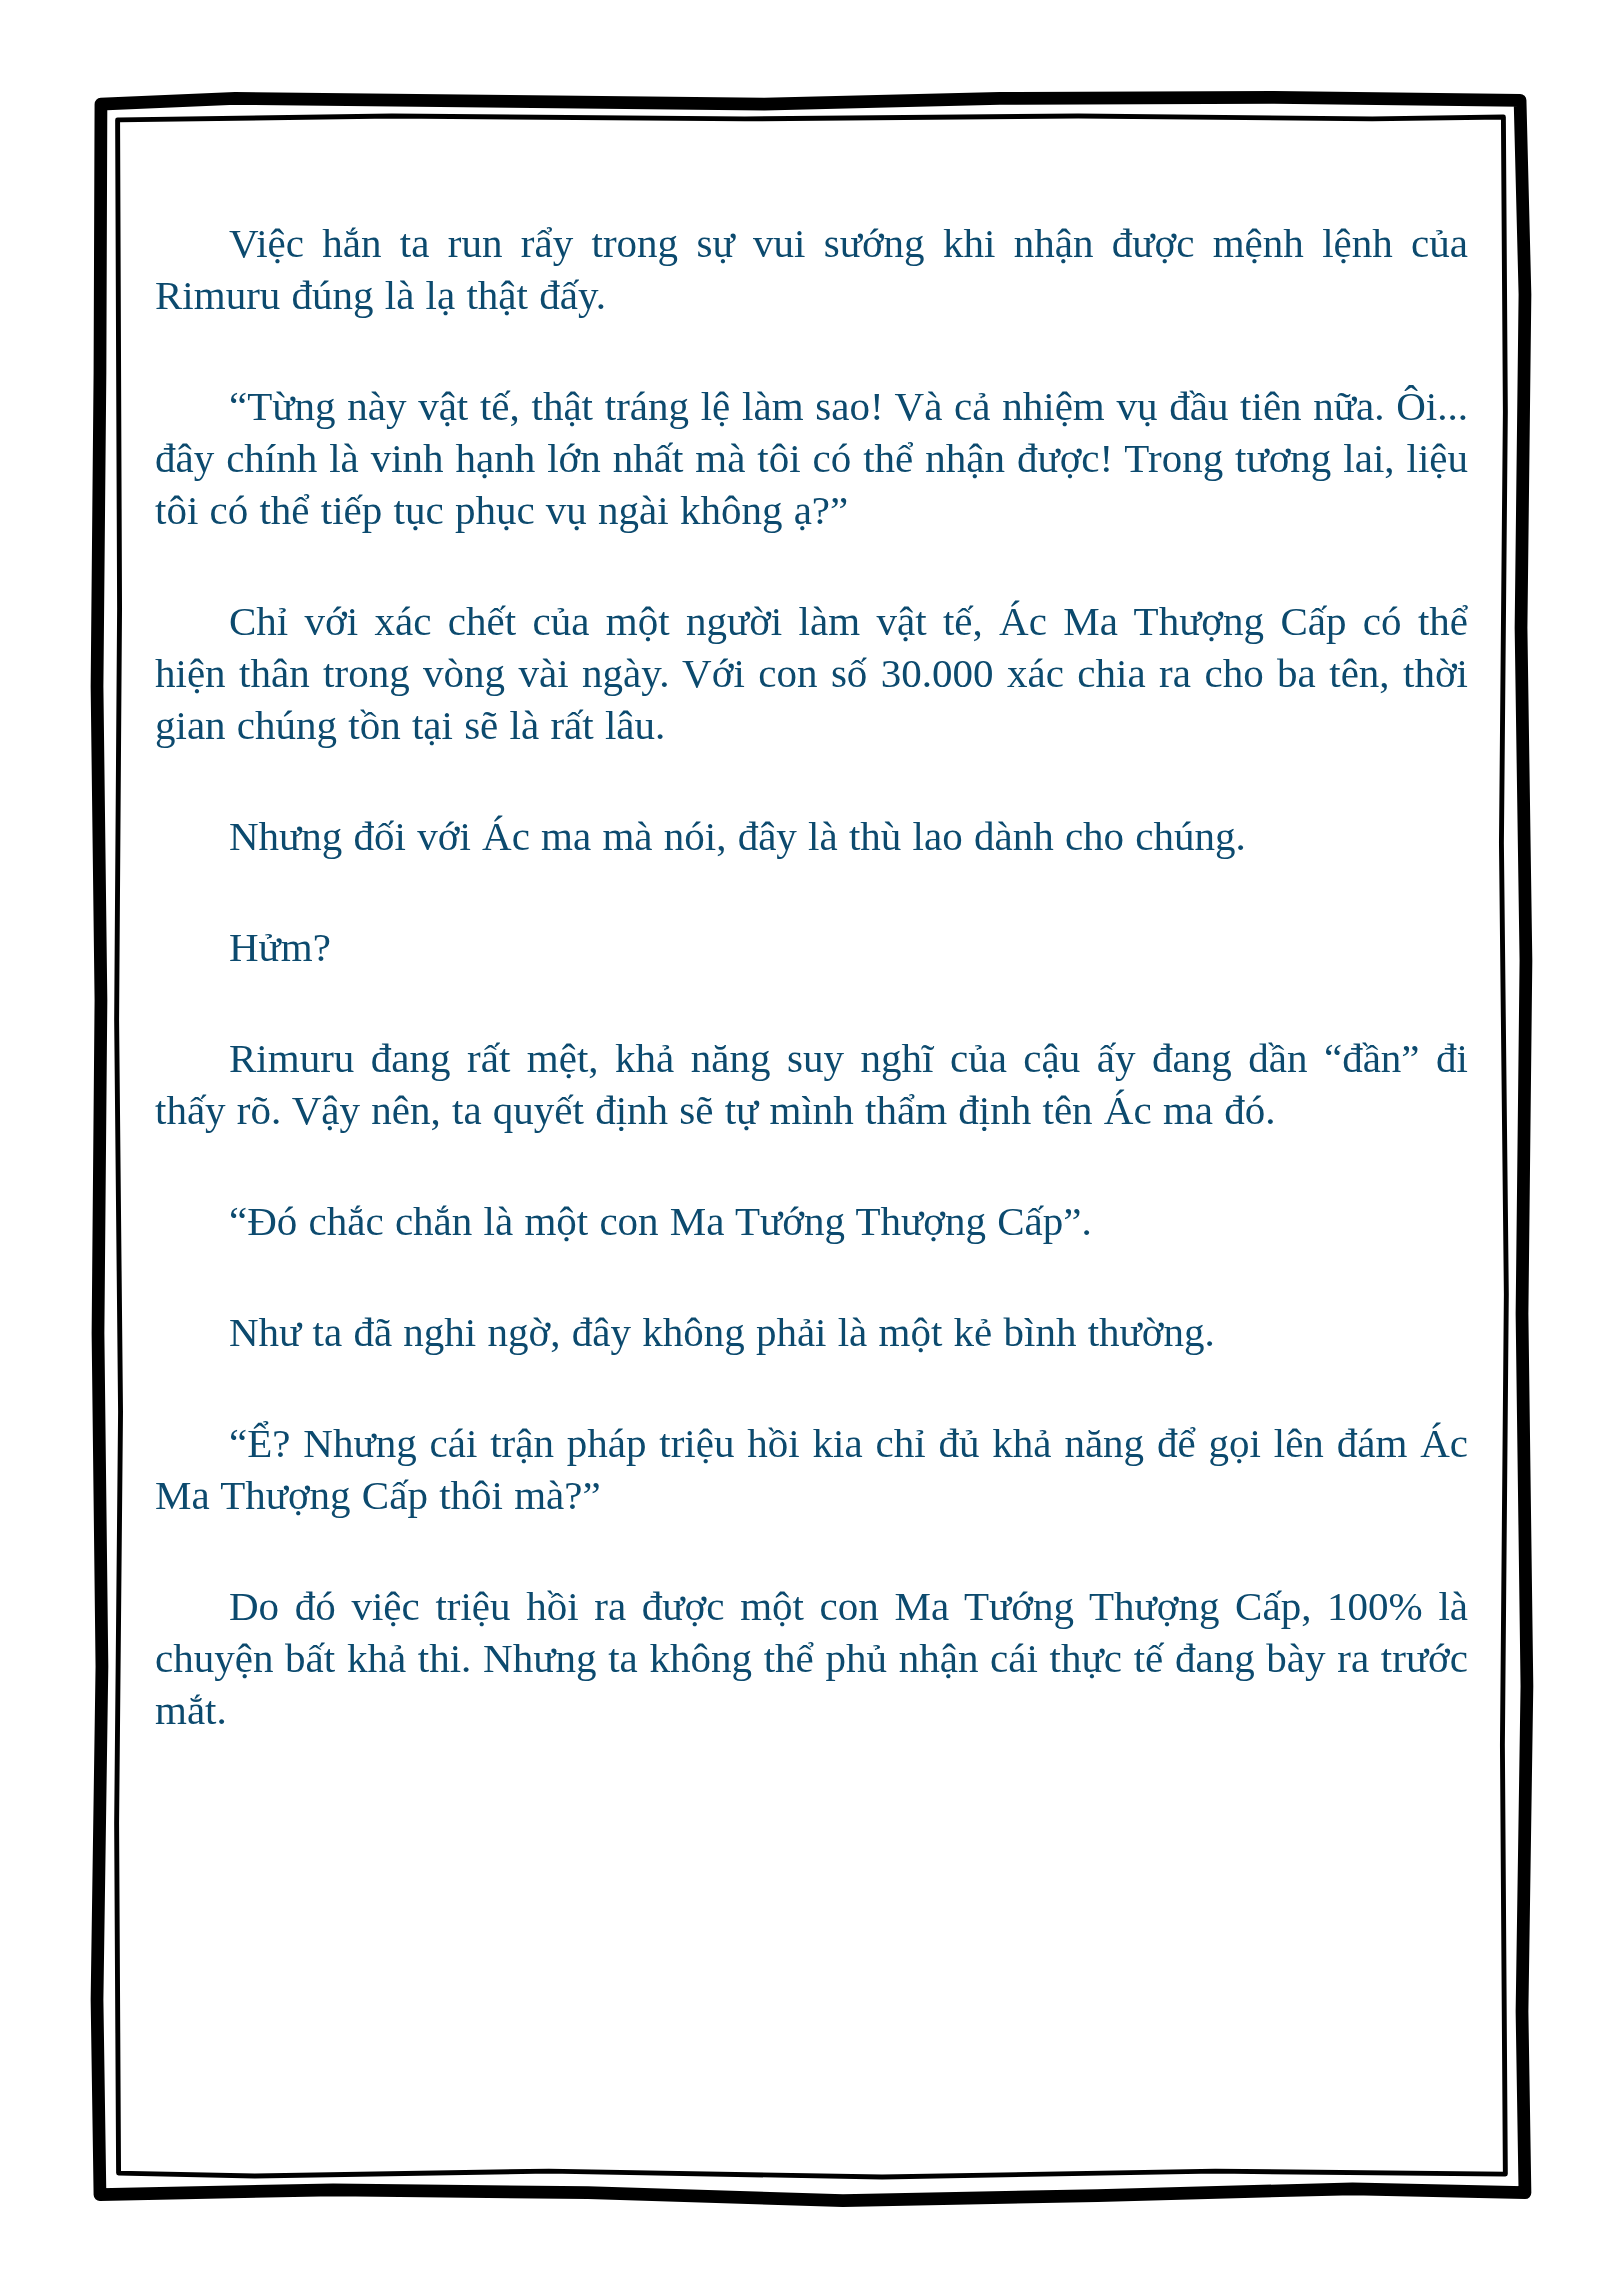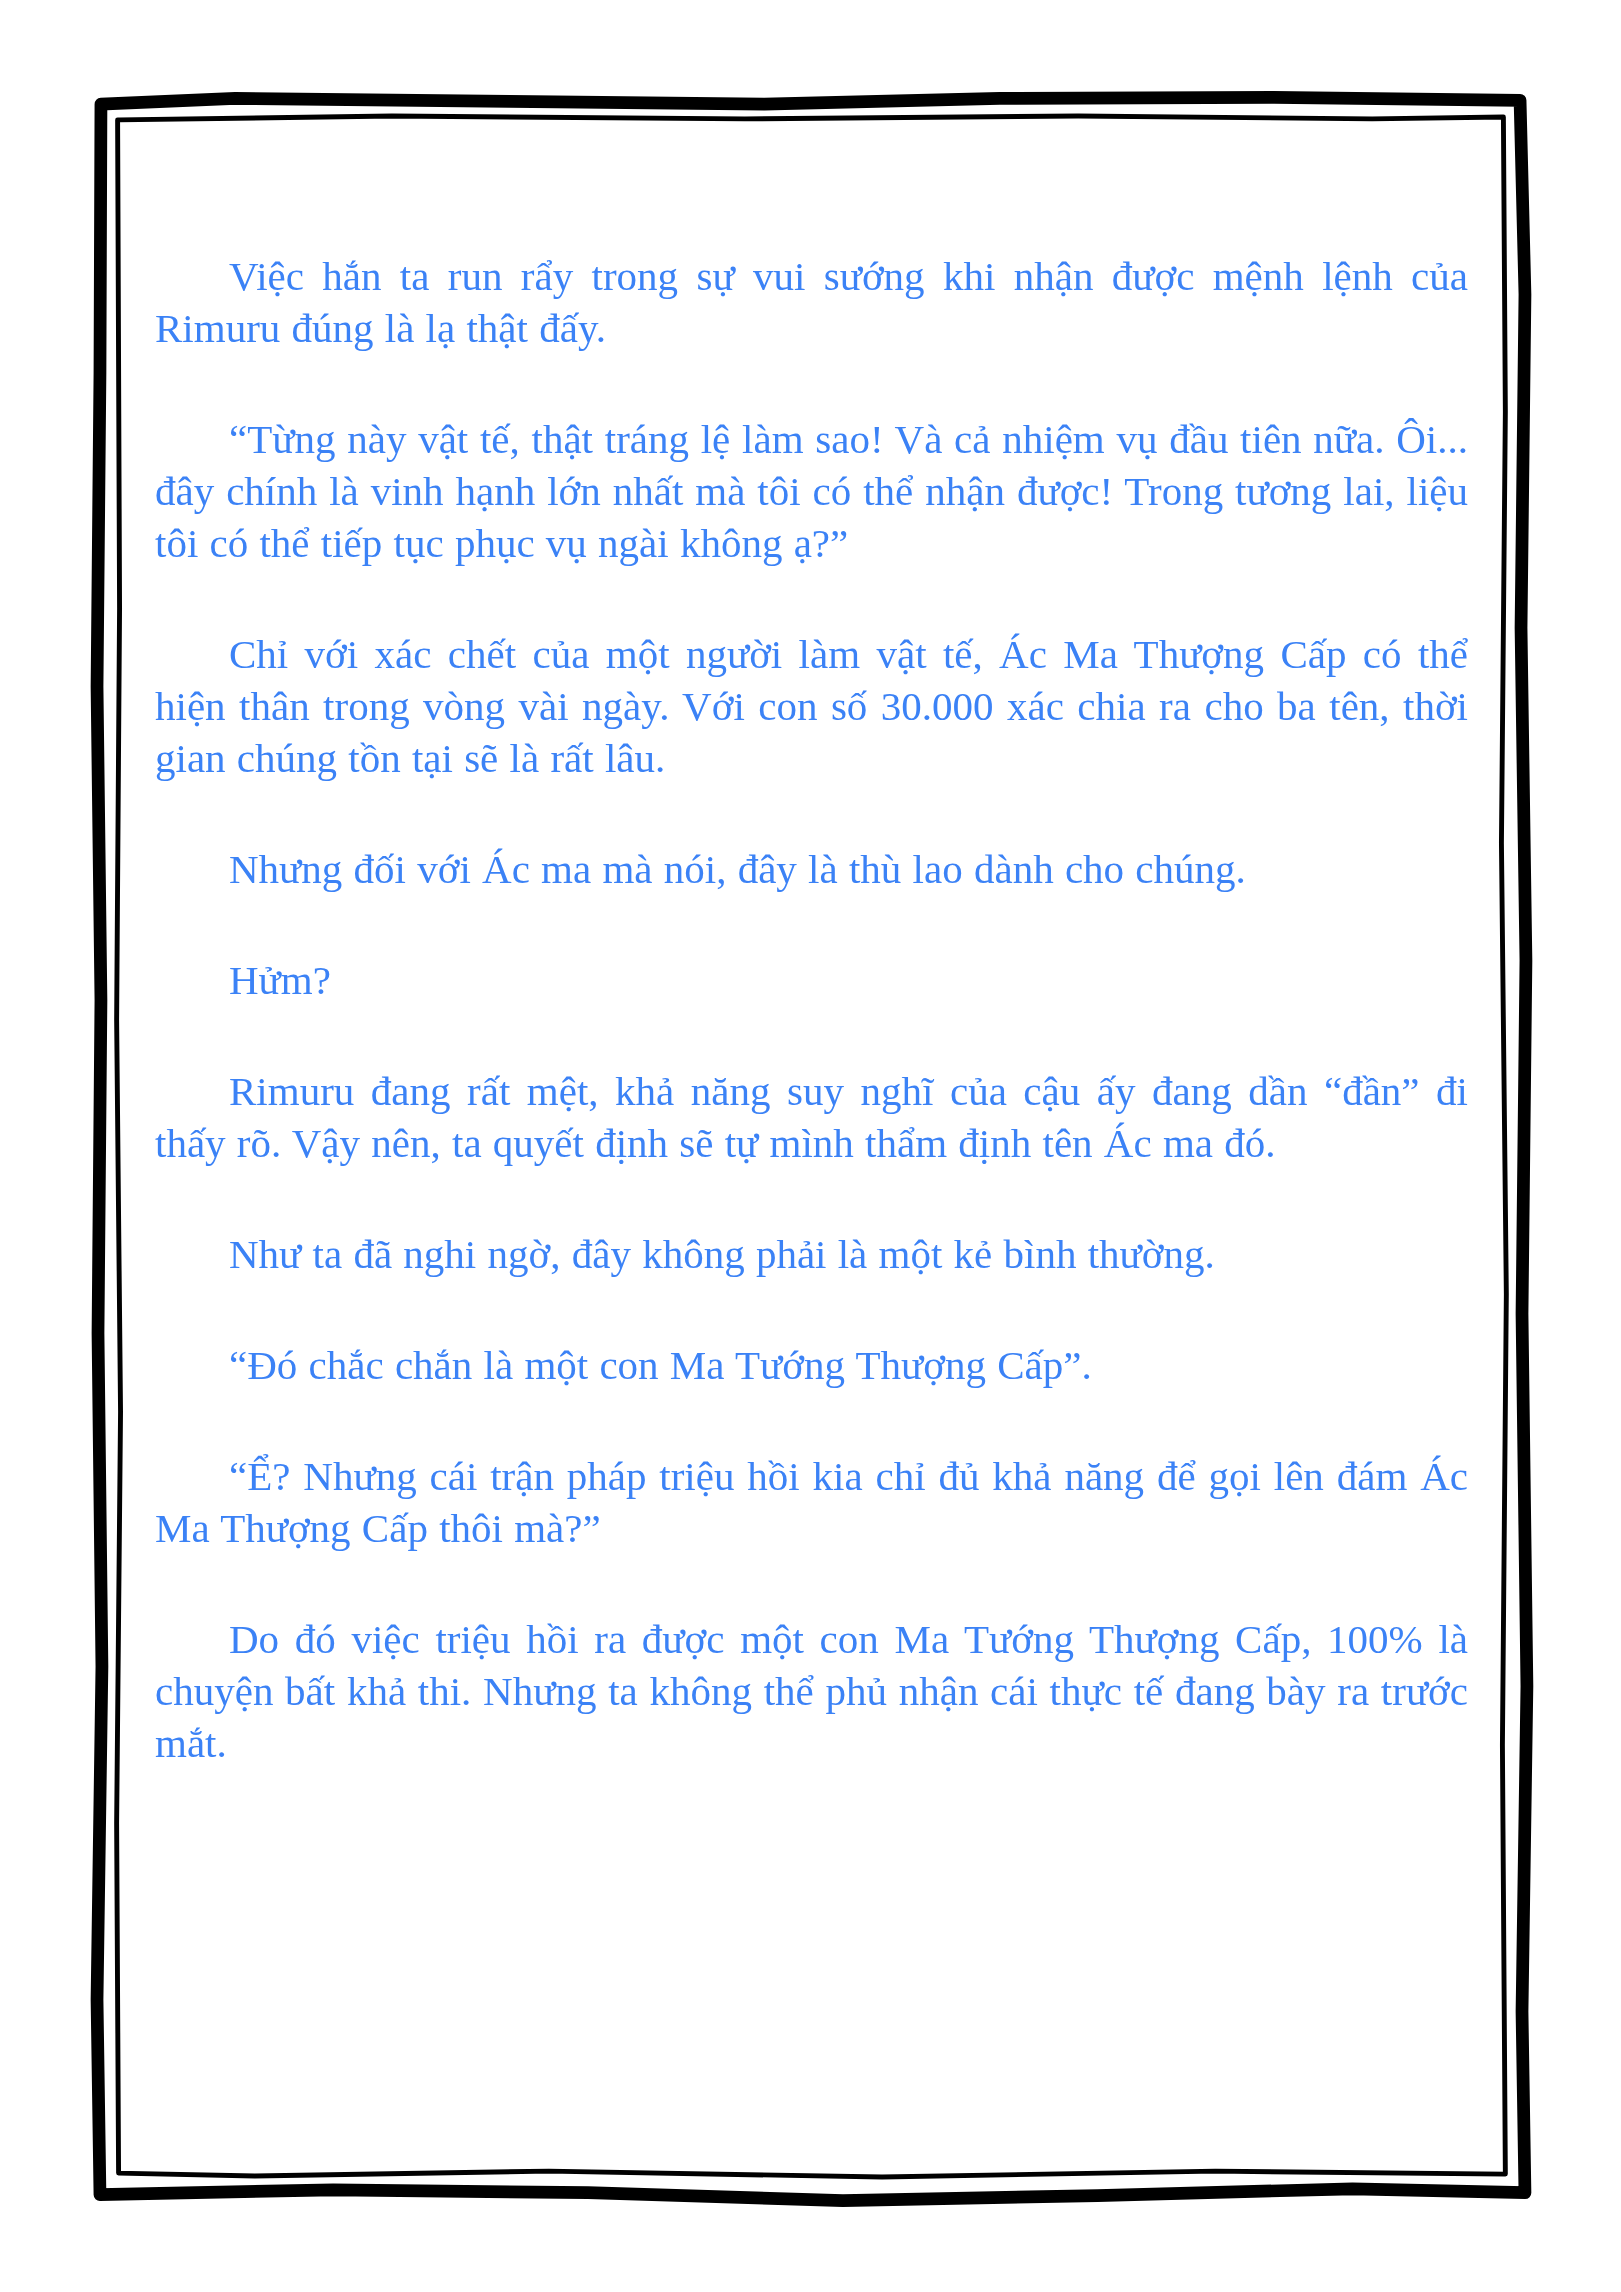--- a/index.html
+++ b/index.html
@@ -47,25 +47,25 @@
            L 1556 300 L 1552 640 L 1557 980 L 1553 1340 L 1558 1720 L 1553 2052 L 1556 2237
            L 1380 2233 L 1120 2240 L 860 2245 L 600 2237 L 340 2234 L 102 2239
            L 99 2040 L 104 1700 L 100 1360 L 103 1020 L 99 700 L 102 380 L 103 106 Z" fill="none" stroke="#000000" stroke-width="13" stroke-linejoin="round"></path>
   <path d="M 122 122
            L 400 118 L 760 121 L 1100 118 L 1400 121 L 1534 119
            L 1536 420 L 1532 860 L 1537 1320 L 1533 1780 L 1536 2218
            L 1240 2215 L 900 2221 L 560 2215 L 260 2220 L 121 2217
            L 119 1860 L 123 1440 L 119 1040 L 122 620 L 120 122 Z" fill="none" stroke="#000000" stroke-width="5" stroke-linejoin="round"></path>
 </svg>
 
-<div class="content" style="color: #3b82f6; margin-top: 33px;">
+<div class="content" style="color: #0c4a6e;">
     <p>Việc hắn ta run rẩy trong sự vui sướng khi nhận được mệnh lệnh của Rimuru đúng là lạ thật đấy.</p>
     <p>“Từng này vật tế, thật tráng lệ làm sao! Và cả nhiệm vụ đầu tiên nữa. Ôi... đây chính là vinh hạnh lớn nhất mà tôi có thể nhận được! Trong tương lai, liệu tôi có thể tiếp tục phục vụ ngài không ạ?”</p>
     <p>Chỉ với xác chết của một người làm vật tế, Ác Ma Thượng Cấp có thể hiện thân trong vòng vài ngày. Với con số 30.000 xác chia ra cho ba tên, thời gian chúng tồn tại sẽ là rất lâu.</p>
     <p>Nhưng đối với Ác ma mà nói, đây là thù lao dành cho chúng.</p>
     <p>Hửm?</p>
     <p>Rimuru đang rất mệt, khả năng suy nghĩ của cậu ấy đang dần “đần” đi thấy rõ. Vậy nên, ta quyết định sẽ tự mình thẩm định tên Ác ma đó.</p>
+    <p>“Đó chắc chắn là một con Ma Tướng Thượng Cấp”.</p>
     <p>Như ta đã nghi ngờ, đây không phải là một kẻ bình thường.</p>
-    <p>“Đó chắc chắn là một con Ma Tướng Thượng Cấp”.</p>
     <p>“Ể? Nhưng cái trận pháp triệu hồi kia chỉ đủ khả năng để gọi lên đám Ác Ma Thượng Cấp thôi mà?”</p>
     <p>Do đó việc triệu hồi ra được một con Ma Tướng Thượng Cấp, 100% là chuyện bất khả thi. Nhưng ta không thể phủ nhận cái thực tế đang bày ra trước mắt.</p>
   </div>
 
 
 </body></html>

